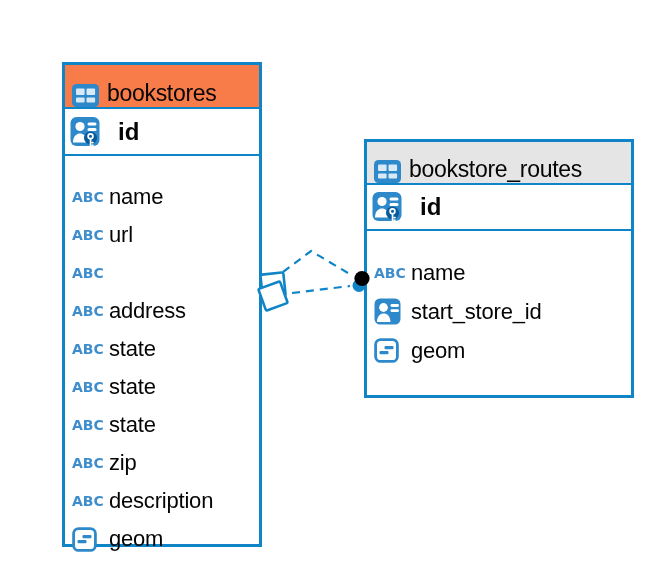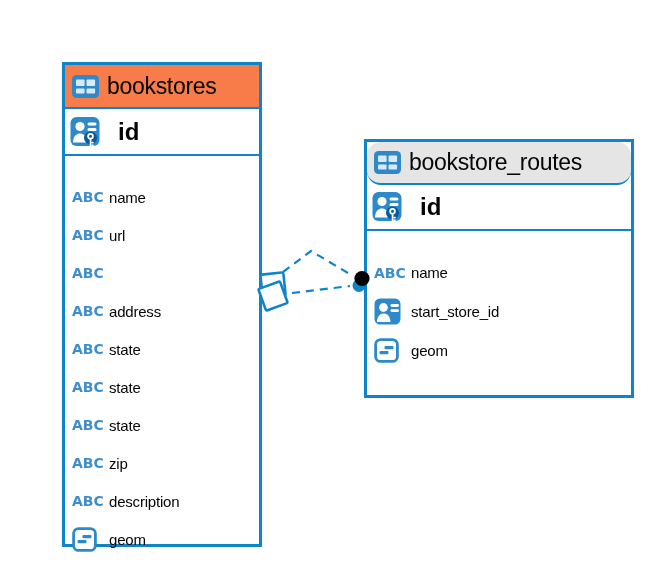--- a/index.html
+++ b/index.html
@@ -9,38 +9,38 @@
   }
   *{margin:0;padding:0;box-sizing:border-box;}
   body{background:#fff;font-family:"Liberation Sans",sans-serif;}
   .canvas{position:relative;width:654px;height:570px;background:var(--background);overflow:hidden;}
 
   .table{position:absolute;background:#fff;border:3.5px solid var(--border-blue);}
   .t-bookstores{left:62px;top:62px;width:200px;height:485px;}
   .t-routes{left:364px;top:139px;width:270px;height:259px;}
 
   .thead{height:44px;border-bottom:2.5px solid var(--border-blue);
-         display:flex;align-items:center;gap:8px;padding-left:7px;}
+         display:flex;align-items:flex-end;gap:8px;padding-left:7px;}
   .thead.orange{background:var(--header-orange);}
   .thead.gray{background:var(--header-gray);}
-  .t-routes .thead{height:43px;border-radius:14px;}
+  .t-routes .thead{height:43px;}
   .ttitle{font-size:23px;letter-spacing:-0.3px;color:var(--text-black);white-space:nowrap;}
 
   .pkrow{height:47px;border-bottom:2.5px solid var(--border-blue);
          display:flex;align-items:center;gap:18px;padding-left:5px;}
   .t-routes .pkrow{height:46px;}
   .pklabel{font-size:24px;font-weight:700;color:var(--text-black);}
 
   .fields{padding-top:22px;}
   .field-row{height:38px;display:flex;align-items:center;padding-left:7px;}
   .t-routes .field-row{height:39px;}
   .type-icon{width:37px;display:flex;align-items:center;flex:none;}
   .abc{font-family:"DejaVu Sans",sans-serif;font-weight:800;font-size:14px;
        color:var(--abc-blue);letter-spacing:0px;line-height:1;}
-  .field-label{font-size:15px;letter-spacing:-0.2px;color:var(--text-black);white-space:nowrap;}
+  .field-label{font-size:22px;letter-spacing:-0.2px;color:var(--text-black);white-space:nowrap;}
 
   .ticon,.pkicon{display:flex;align-items:center;flex:none;}
   .f-blue{fill:var(--icon-blue);}
   .f-cell{fill:#D9E9F6;}
   .f-navy{fill:var(--key-badge-blue);}
   .s-blue{stroke:var(--icon-blue);}
 
   .connector{position:absolute;left:0;top:0;pointer-events:none;}
   .conn-line{stroke:var(--border-blue);stroke-width:2.2;fill:none;stroke-dasharray:8 6;}
   .sq{fill:#fff;stroke:var(--border-blue);stroke-width:2.6;}

